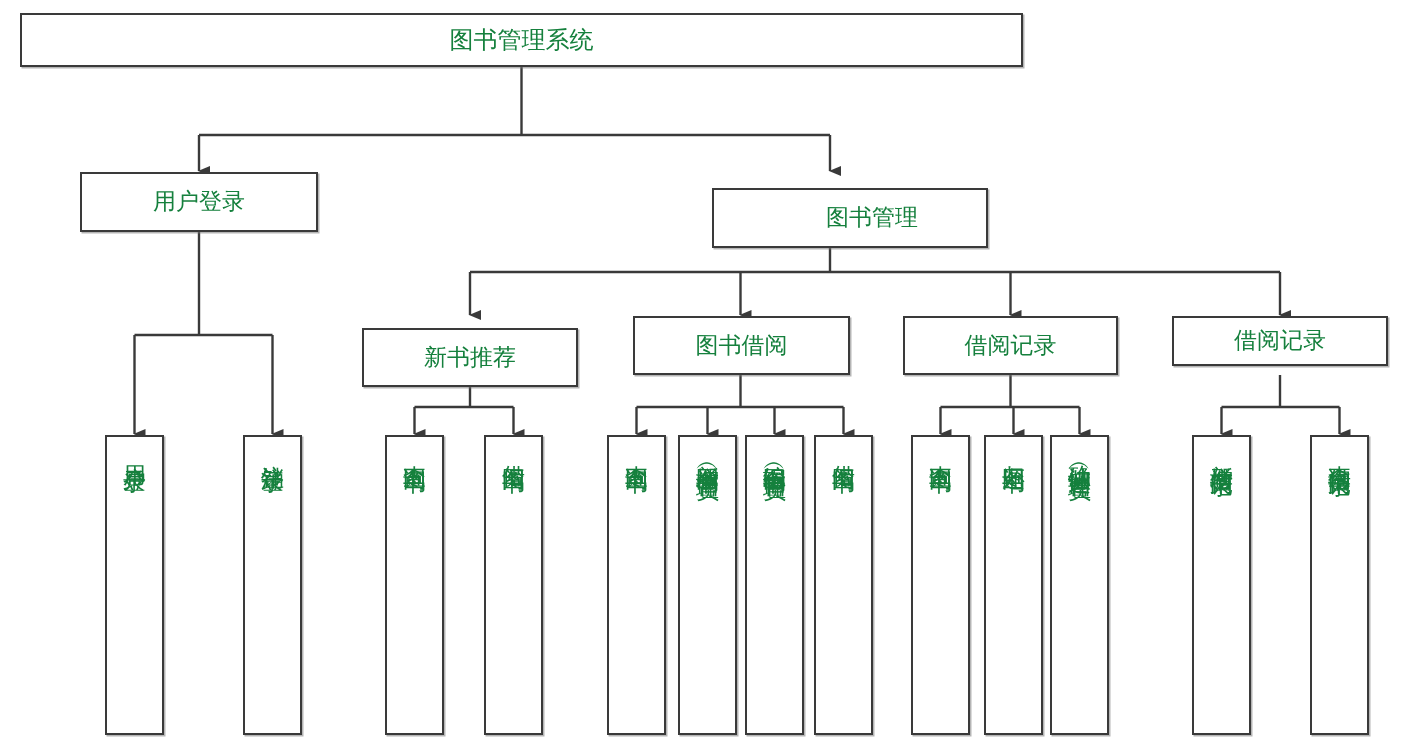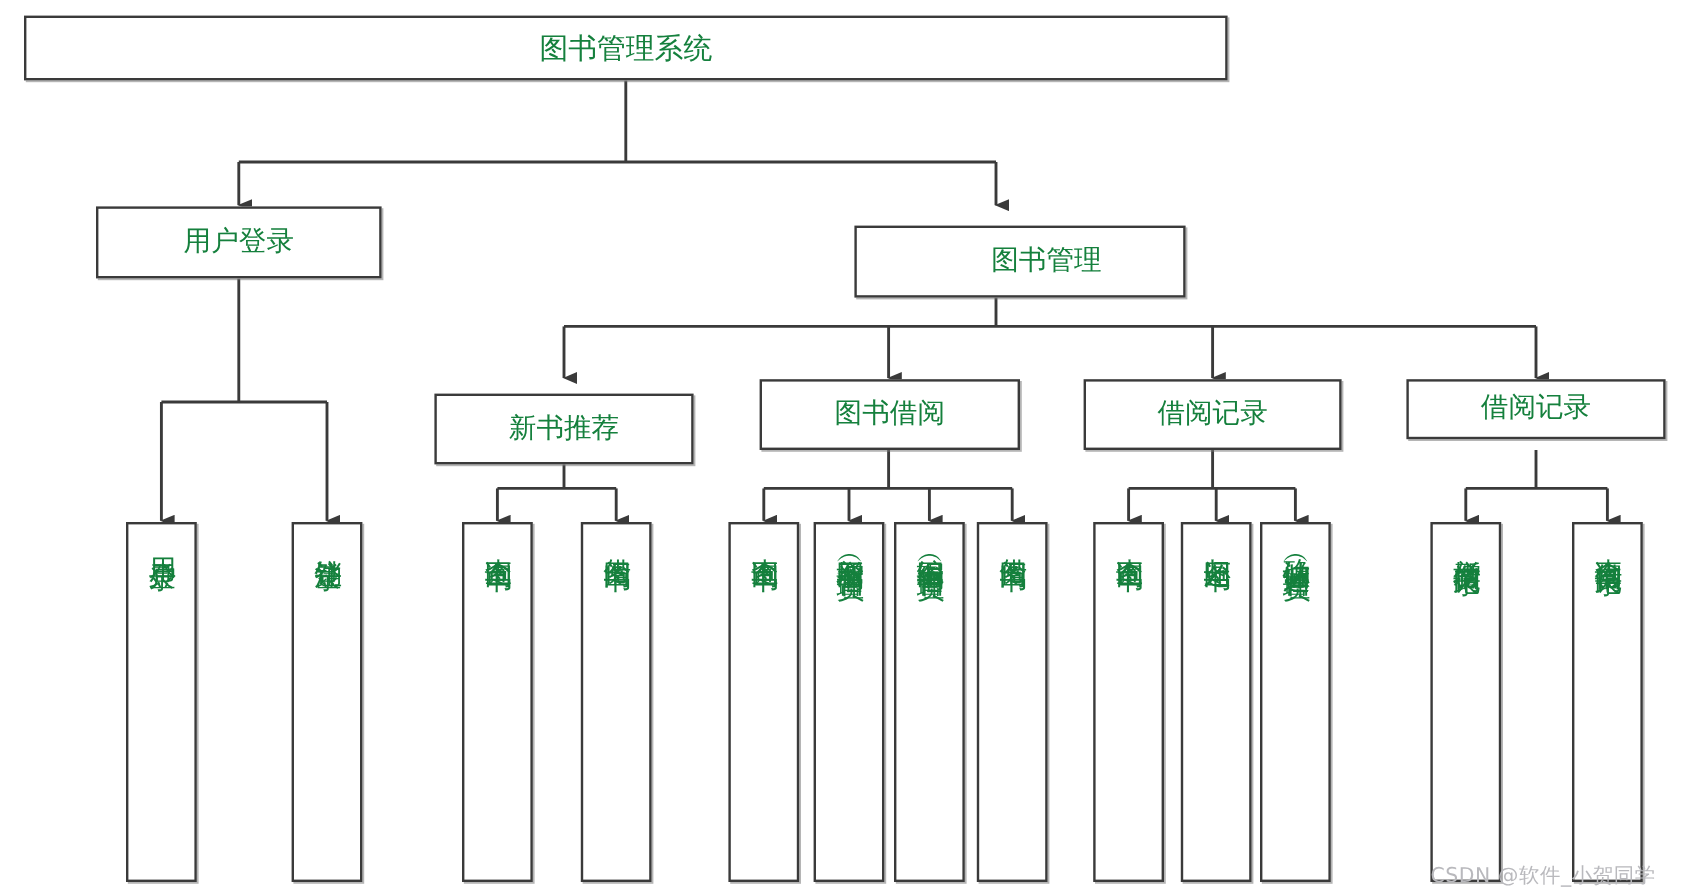--- a/index.html
+++ b/index.html
@@ -168,14 +168,13 @@
       <div class="node v leaf" style="left: 1050px; top: 435px; width: 59px; height: 300px;">
         <span class="label">确认归还（管理员）</span>
       </div>
       <div class="node v leaf" style="left: 1192px; top: 435px; width: 59px; height: 300px;">
         <span class="label">新增借阅记录</span>
       </div>
       <div class="node v leaf" style="left: 1310px; top: 435px; width: 59px; height: 300px;">
         <span class="label">查询借阅记录</span>
       </div>
     </div>
-  <div class="watermark" style="left: 1192px; top: 718px;">CSDN @软件_小贺同学</div>
 </div>
 
 </body></html>

